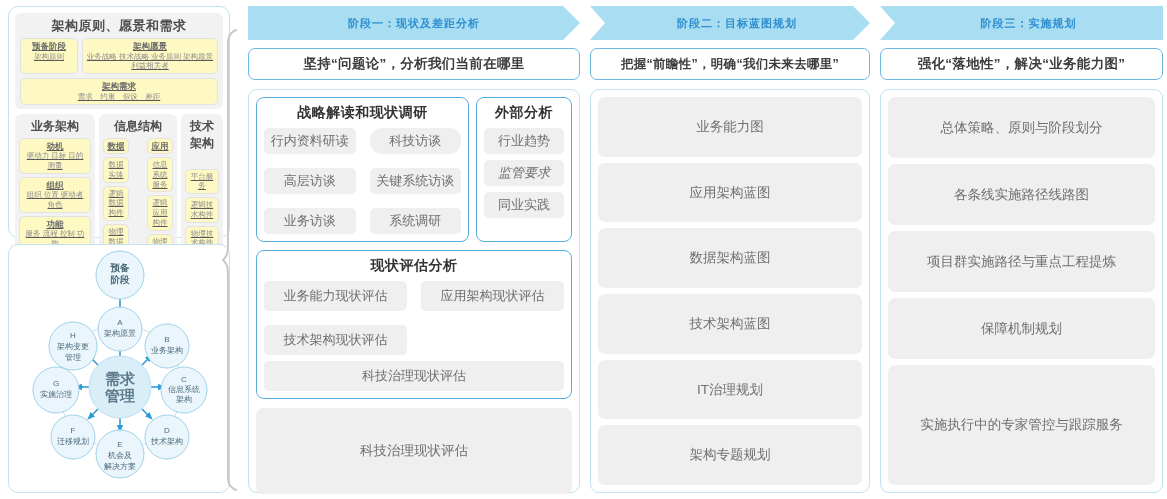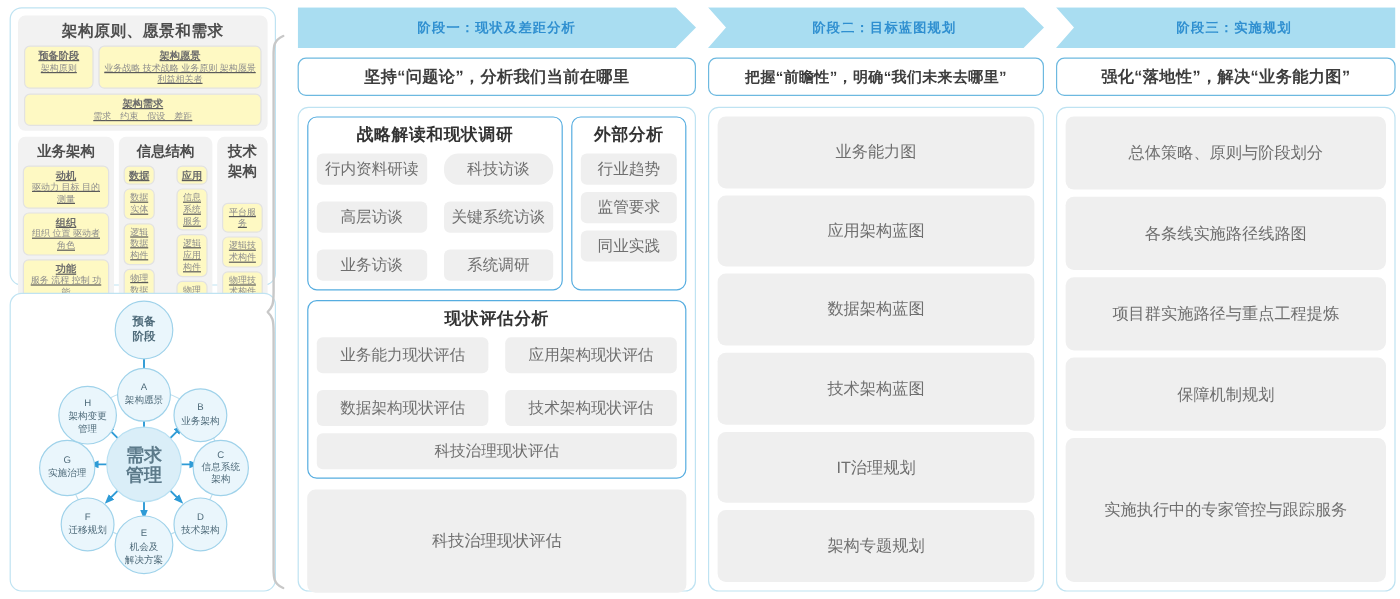--- a/index.html
+++ b/index.html
@@ -326,32 +326,31 @@
             <div class="chip" style="height:26px;">关键系统访谈</div>
             <div class="chip" style="height:26px;">业务访谈</div>
             <div class="chip" style="height:26px;">系统调研</div>
           </div>
         </div>
 
         <div class="inner-card" style="width:96px;">
           <div class="inner-title">外部分析</div>
           <div class="colflex">
             <div class="chip" style="height:26px;">行业趋势</div>
-            <div class="chip" style="height:26px;">监管要求</div>
+            <div class="chip" style="height:26px;font-style:italic;">监管要求</div>
             <div class="chip" style="height:26px;">同业实践</div>
           </div>
         </div>
       </div>
 
       <div class="inner-card" style="margin-top:8px;">
         <div class="inner-title">现状评估分析</div>
         <div class="grid2">
           <div class="chip" style="height:30px;">业务能力现状评估</div>
           <div class="chip" style="height:30px;">应用架构现状评估</div>
-          <div class="chip" style="height:30px;">数据架构现状评估</div>
           <div class="chip" style="height:30px;">技术架构现状评估</div>
         </div>
         <div class="chip" style="height:30px; margin-top:6px;">科技治理现状评估</div>
       </div>
 
       <div class="bigchip" style="margin-top:9px; height:86px;">科技治理现状评估</div>
     </div>
   </div>
 
   <div class="phase" id="phase2">

